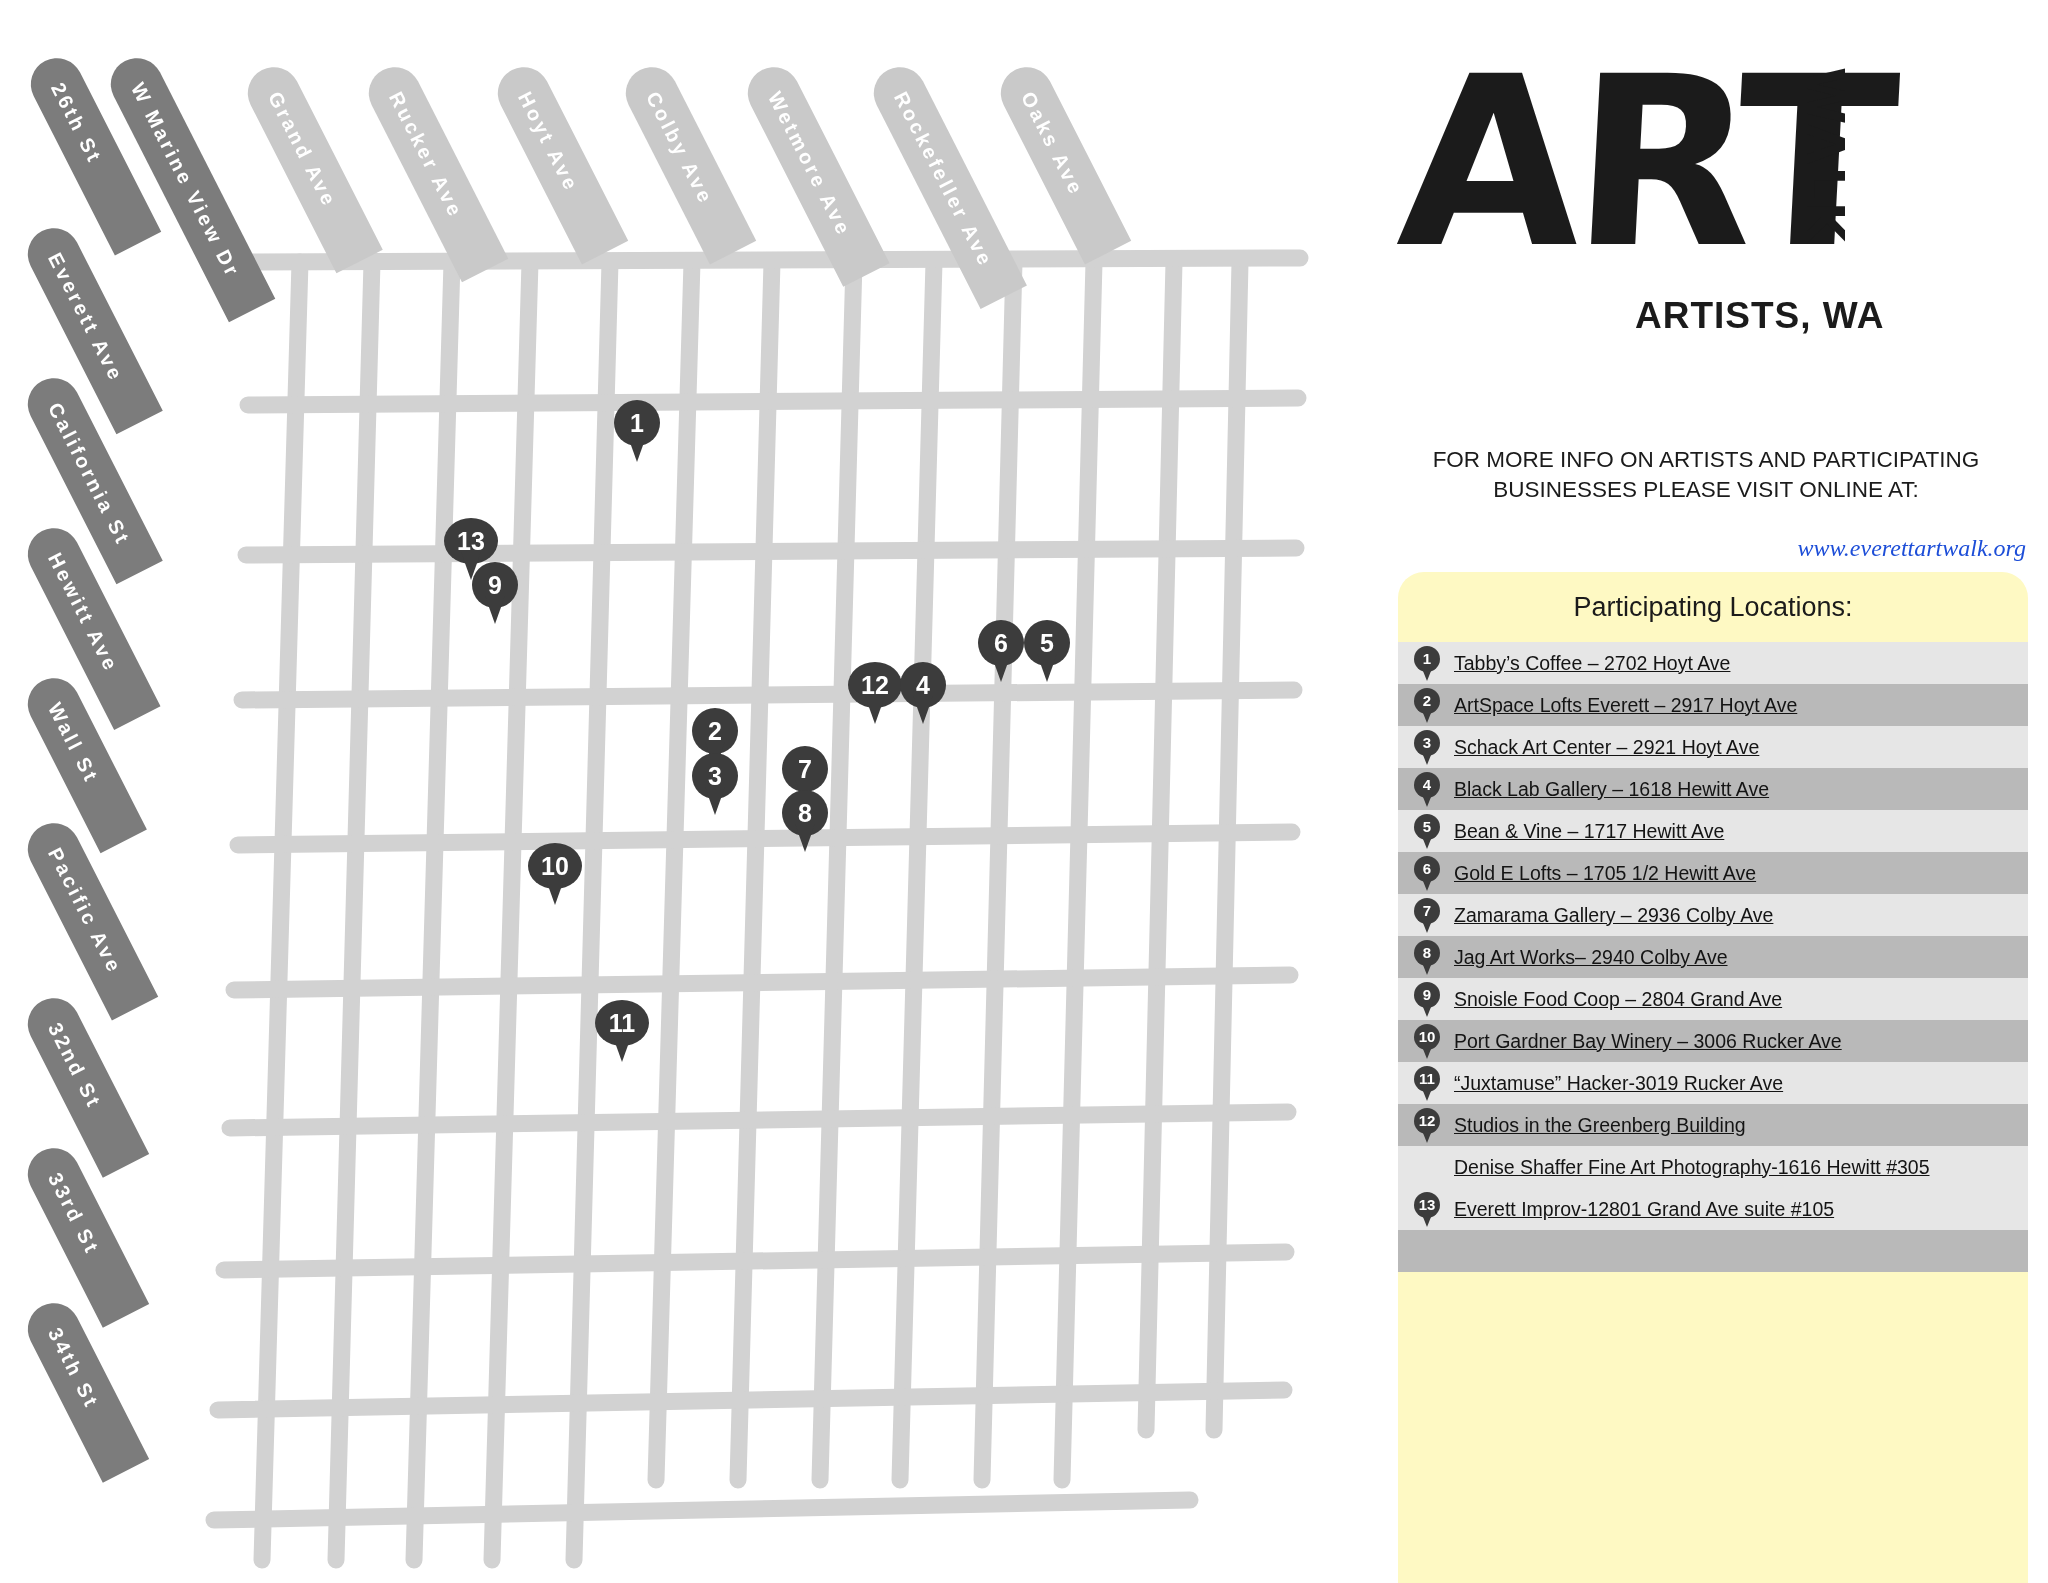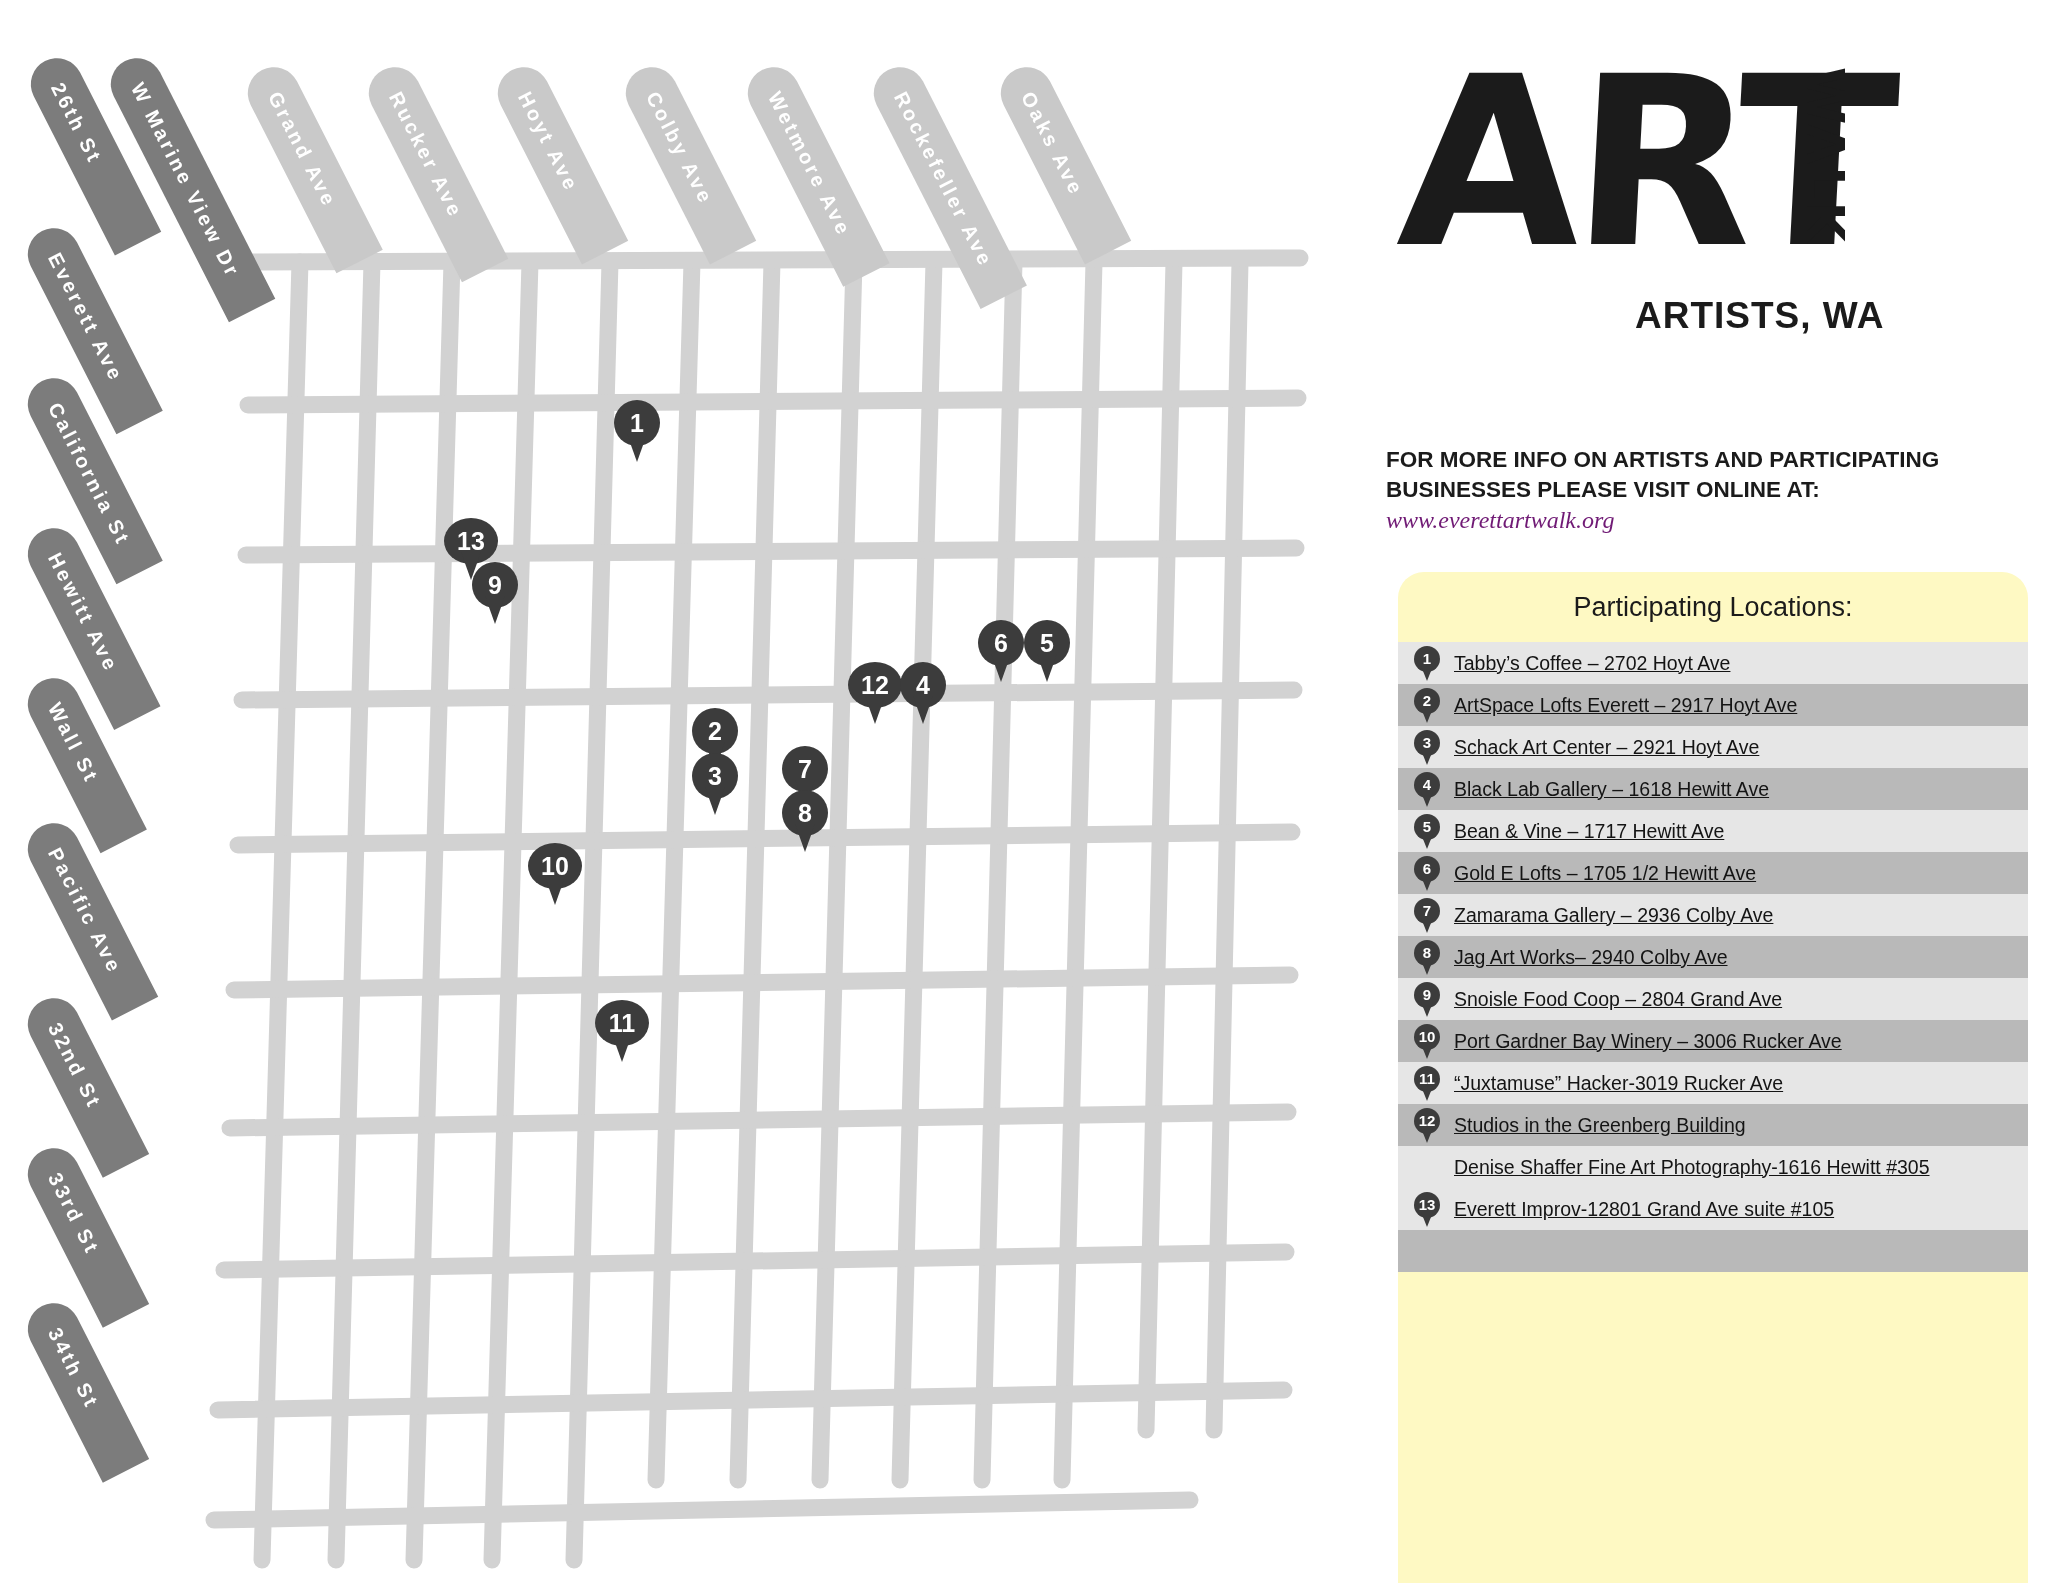--- a/index.html
+++ b/index.html
@@ -131,37 +131,37 @@
     font-family: "Liberation Sans", sans-serif;
     font-weight: bold;
     font-size: 37px;
     color: #1b1b1b;
     letter-spacing: 1px;
   }
 
   #info-line1, #info-line2 {
     position: absolute;
     width: 640px;
-    text-align: left;
-    font-weight: bold;
+    text-align: center;
+    font-weight: normal;
     font-size: 22.5px;
     color: #1b1b1b;
     left: 6px;
   }
   #info-line1 { top: 447px; }
   #info-line2 { top: 477px; }
   #info-url {
     position: absolute;
     width: 640px;
     left: 6px;
-    top: 507px;
-    text-align: left;
+    top: 535px;
+    text-align: right;
     font-style: italic;
     font-size: 24px;
-    color: #701a75;
+    color: #1d4ed8;
     font-family: "Liberation Serif", serif;
   }
 
   #locations-card {
     position: absolute;
     left: 18px;
     top: 572px;
     width: 630px;
     height: 1011px;
     background: #fef9c3;

